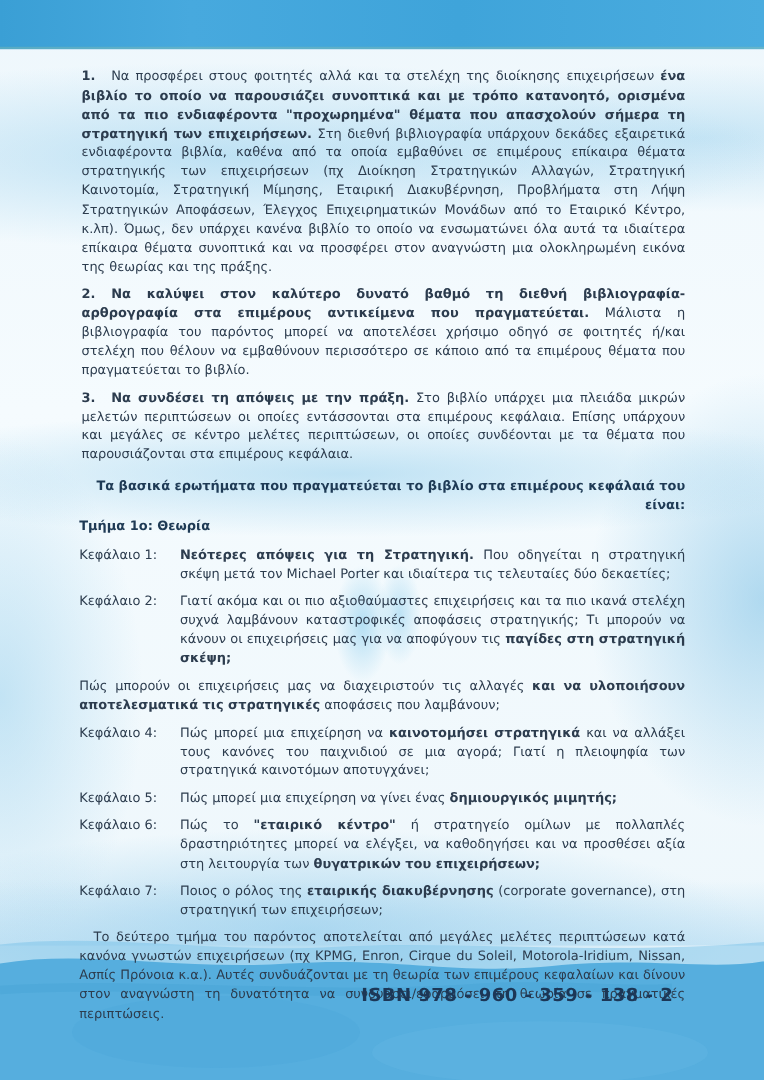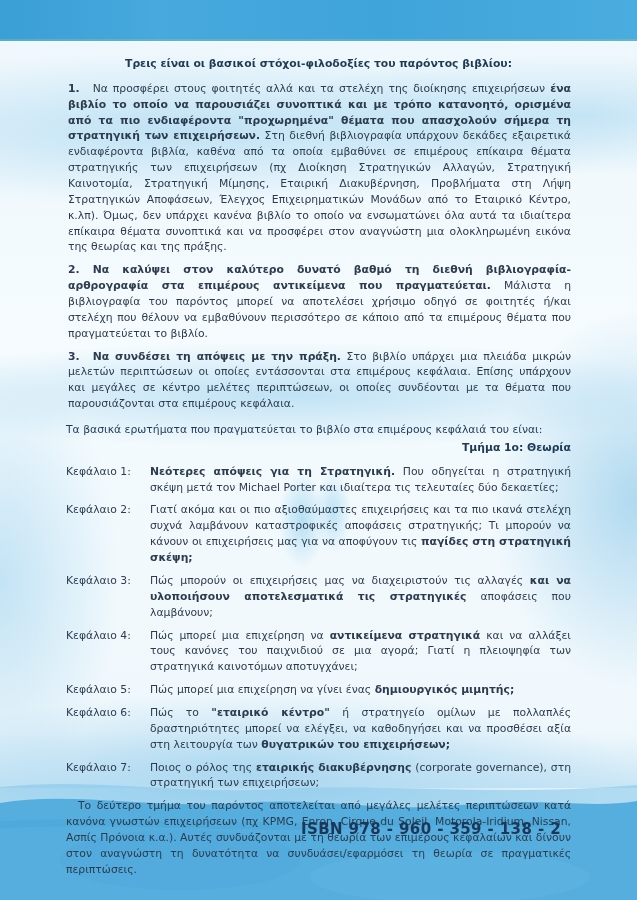--- a/index.html
+++ b/index.html
@@ -35,22 +35,22 @@
   .bottom-wash { position:absolute; left:0; bottom:0; width:637px; height:135px; z-index:2; display:block; }
 
   .content {
     position:absolute; top:56px; left:66px; width:505px; z-index:3;
     font-size:10.8px; line-height:1.47; text-align:justify;
   }
   .b { font-weight:bold; }
   .intro-heading { text-align:center; font-weight:bold; margin:0 0 9px; color:#1e3a55; }
   .goal { margin:0 0 7px; padding-left:2px; }
   .goal .num { font-weight:bold; margin-right:13px; }
-  .q-heading  { text-align:left; font-weight:normal; margin:10px 0 2px; color:#1e3a55; }
-  .part-heading { text-align:right; font-weight:bold; margin:2px 0 8px; color:#1e3a55; }
+  .q-heading  { text-align:right; font-weight:bold; margin:10px 0 2px; color:#1e3a55; }
+  .part-heading { text-align:left; font-weight:bold; margin:2px 0 8px; color:#1e3a55; }
   .chapter { display:flex; margin:0 0 7px; }
   .ch-label { flex:0 0 84px; }
   .ch-body { flex:1; text-align:justify; }
   .closing { margin:4px 0 0; text-indent:12px; }
   .isbn {
     position:absolute; top:820px; right:76px; z-index:3;
     font-weight:bold; font-size:15px; letter-spacing:.4px; color:#1c3757;
   }
 </style>
 </head>
@@ -65,46 +65,44 @@
   <svg class="bottom-wash" viewBox="0 0 637 135" preserveAspectRatio="none" aria-hidden="true">
     <path d="M0,22 C90,12 180,30 280,24 C380,18 500,32 637,20 L637,70 L0,70 Z" fill="#7fc4e9" opacity="0.55"></path>
     <path d="M0,38 C70,26 150,44 240,38 C330,32 380,48 460,40 C540,32 590,44 637,36 L637,135 L0,135 Z" fill="#56aede"></path>
     <path d="M0,60 C120,52 260,68 400,58 C470,54 520,62 560,58" stroke="#3e9ed2" stroke-width="7" fill="none" opacity="0.30"></path>
     <ellipse cx="180" cy="95" rx="120" ry="30" fill="#4aa6d9" opacity="0.35"></ellipse>
     <ellipse cx="450" cy="112" rx="140" ry="26" fill="#66b9e5" opacity="0.30"></ellipse>
   </svg>
 
   <div class="content">
 
-    <p class="intro-heading">Τρεις είναι οι βασικοί στόχοι-φιλοδοξίες του παρόντος βιβλίου:</p>
 
     <p class="goal"><span class="num">1.</span><span><span>Να προσφέρει στους φοιτητές αλλά και τα στελέχη της διοίκησης επιχειρήσεων </span><span class="b">ένα βιβλίο το οποίο να παρουσιάζει συνοπτικά και με τρόπο κατανοητό, ορισμένα από τα πιο ενδιαφέροντα "προχωρημένα" θέματα που απασχολούν σήμερα τη στρατηγική των επιχειρήσεων.</span><span> Στη διεθνή βιβλιογραφία υπάρχουν δεκάδες εξαιρετικά ενδιαφέροντα βιβλία, καθένα από τα οποία εμβαθύνει σε επιμέρους επίκαιρα θέματα στρατηγικής των επιχειρήσεων (πχ Διοίκηση Στρατηγικών Αλλαγών, Στρατηγική Καινοτομία, Στρατηγική Μίμησης, Εταιρική Διακυβέρνηση, Προβλήματα στη Λήψη Στρατηγικών Αποφάσεων, Έλεγχος Επιχειρηματικών Μονάδων από το Εταιρικό Κέντρο, κ.λπ). Όμως, δεν υπάρχει κανένα βιβλίο το οποίο να ενσωματώνει όλα αυτά τα ιδιαίτερα επίκαιρα θέματα συνοπτικά και να προσφέρει στον αναγνώστη μια ολοκληρωμένη εικόνα της θεωρίας και της πράξης.</span></span></p>
 
     <p class="goal"><span class="num">2.</span><span><span class="b">Να καλύψει στον καλύτερο δυνατό βαθμό τη διεθνή βιβλιογραφία-αρθρογραφία στα επιμέρους αντικείμενα που πραγματεύεται.</span><span> Μάλιστα η βιβλιογραφία του παρόντος μπορεί να αποτελέσει χρήσιμο οδηγό σε φοιτητές ή/και στελέχη που θέλουν να εμβαθύνουν περισσότερο σε κάποιο από τα επιμέρους θέματα που πραγματεύεται το βιβλίο.</span></span></p>
 
     <p class="goal"><span class="num">3.</span><span><span class="b">Να συνδέσει τη απόψεις με την πράξη.</span><span> Στο βιβλίο υπάρχει μια πλειάδα μικρών μελετών περιπτώσεων οι οποίες εντάσσονται στα επιμέρους κεφάλαια. Επίσης υπάρχουν και μεγάλες σε κέντρο μελέτες περιπτώσεων, οι οποίες συνδέονται με τα θέματα που παρουσιάζονται στα επιμέρους κεφάλαια.</span></span></p>
 
     <p class="q-heading">Τα βασικά ερωτήματα που πραγματεύεται το βιβλίο στα επιμέρους κεφάλαιά του είναι:</p>
     <p class="part-heading">Τμήμα 1ο: Θεωρία</p>
 
     <div class="chapter">
       <span class="ch-label">Κεφάλαιο 1:</span>
       <span class="ch-body"><span class="b">Νεότερες απόψεις για τη Στρατηγική.</span><span> Που οδηγείται η στρατηγική σκέψη μετά τον Michael Porter και ιδιαίτερα τις τελευταίες δύο δεκαετίες;</span></span>
     </div>
     <div class="chapter">
       <span class="ch-label">Κεφάλαιο 2:</span>
       <span class="ch-body"><span>Γιατί ακόμα και οι πιο αξιοθαύμαστες επιχειρήσεις και τα πιο ικανά στελέχη συχνά λαμβάνουν καταστροφικές αποφάσεις στρατηγικής; Τι μπορούν να κάνουν οι επιχειρήσεις μας για να αποφύγουν τις </span><span class="b">παγίδες στη στρατηγική σκέψη;</span></span>
     </div>
     <div class="chapter">
-      <span class="ch-label">Κεφάλαιο 3:</span>
       <span class="ch-body"><span>Πώς μπορούν οι επιχειρήσεις μας να διαχειριστούν τις αλλαγές </span><span class="b">και να υλοποιήσουν αποτελεσματικά τις στρατηγικές</span><span> αποφάσεις που λαμβάνουν;</span></span>
     </div>
     <div class="chapter">
       <span class="ch-label">Κεφάλαιο 4:</span>
-      <span class="ch-body"><span>Πώς μπορεί μια επιχείρηση να </span><span class="b">αντικείμενα στρατηγικά</span><span> και να αλλάξει τους κανόνες του παιχνιδιού σε μια αγορά; Γιατί η πλειοψηφία των στρατηγικά καινοτόμων αποτυγχάνει;</span></span>
+      <span class="ch-body"><span>Πώς μπορεί μια επιχείρηση να </span><span class="b">καινοτομήσει στρατηγικά</span><span> και να αλλάξει τους κανόνες του παιχνιδιού σε μια αγορά; Γιατί η πλειοψηφία των στρατηγικά καινοτόμων αποτυγχάνει;</span></span>
     </div>
     <div class="chapter">
       <span class="ch-label">Κεφάλαιο 5:</span>
       <span class="ch-body"><span>Πώς μπορεί μια επιχείρηση να γίνει ένας </span><span class="b">δημιουργικός μιμητής;</span></span>
     </div>
     <div class="chapter">
       <span class="ch-label">Κεφάλαιο 6:</span>
       <span class="ch-body"><span>Πώς το </span><span class="b">"εταιρικό κέντρο"</span><span> ή στρατηγείο ομίλων με πολλαπλές δραστηριότητες μπορεί να ελέγξει, να καθοδηγήσει και να προσθέσει αξία στη λειτουργία των </span><span class="b">θυγατρικών του επιχειρήσεων;</span></span>
     </div>
     <div class="chapter">

